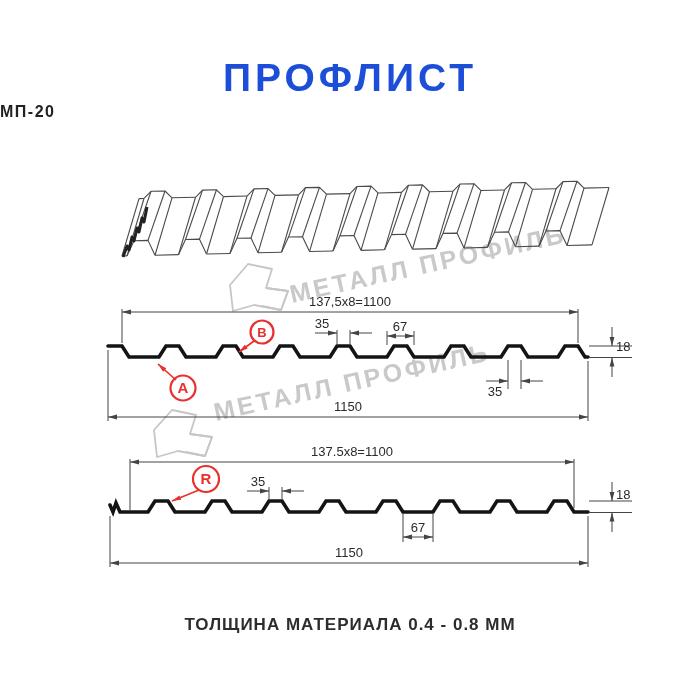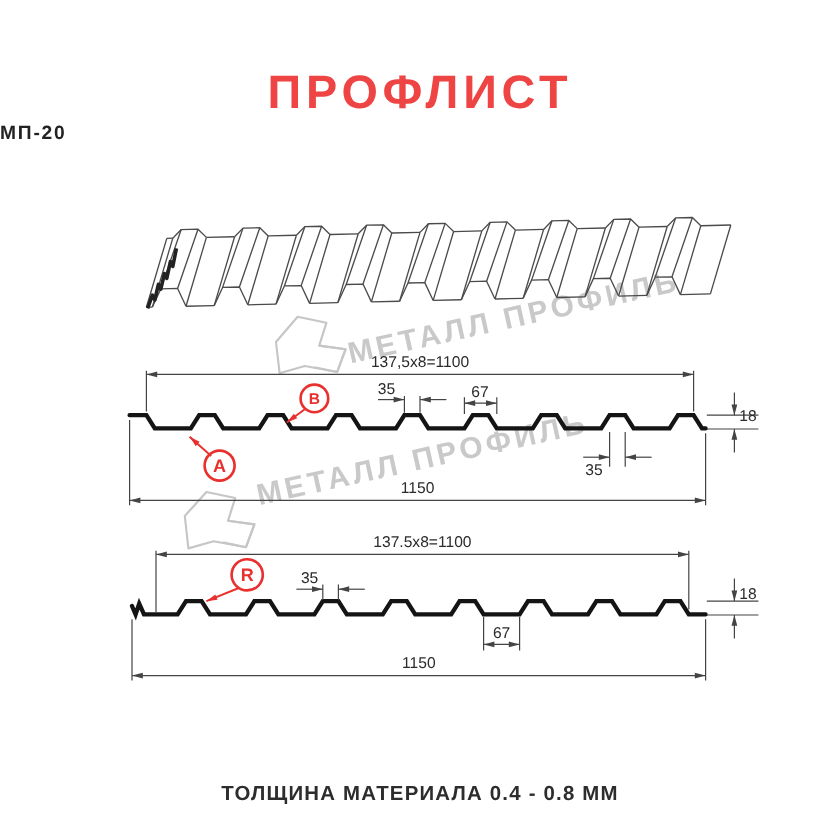--- a/index.html
+++ b/index.html
@@ -1,23 +1,23 @@
 <!DOCTYPE html>
 <html><head>
 <meta charset="utf-8">
 <style>
   html,body{margin:0;padding:0;background:#ffffff;}
   .page{position:relative;width:700px;height:700px;background:#ffffff;overflow:hidden;
         font-family:"Liberation Sans", sans-serif;}
   .title{position:absolute;top:56px;left:0;width:700px;text-align:center;
-         font-size:39px;font-weight:700;letter-spacing:4px;color:#ef4444;}
+         font-size:39px;font-weight:700;letter-spacing:4px;color:#1d4ed8;}
   .subtitle{position:absolute;top:103px;left:0;width:700px;text-align:left;
          font-size:16px;font-weight:700;letter-spacing:1.5px;color:#222;}
   .footer{position:absolute;top:615px;left:0;width:700px;text-align:center;
-         font-size:17px;font-weight:700;letter-spacing:1px;color:#2d2d2d;margin-top:37px;}
+         font-size:17px;font-weight:700;letter-spacing:1px;color:#2d2d2d;}
   svg{position:absolute;left:0;top:0;}
   .thin{stroke:#444;stroke-width:1;fill:none;}
   .sheet{stroke:#4a4a4a;stroke-width:1.1;fill:none;stroke-linejoin:round;}
   .sheetedge{stroke:#222;stroke-width:3;fill:none;stroke-linejoin:round;}
   .profile{stroke:#141414;stroke-width:3.6;fill:none;stroke-linecap:round;}
   .dimtxt{font-family:"Liberation Sans",sans-serif;font-size:13px;fill:#2b2b2b;}
   .red{stroke:#e8302e;fill:none;}
   .redtxt{font-family:"Liberation Sans",sans-serif;font-weight:700;fill:#e8302e;}
   .wm{font-family:"Liberation Sans",sans-serif;font-weight:700;font-size:25px;
       letter-spacing:3px;fill:#c9c9c9;}

